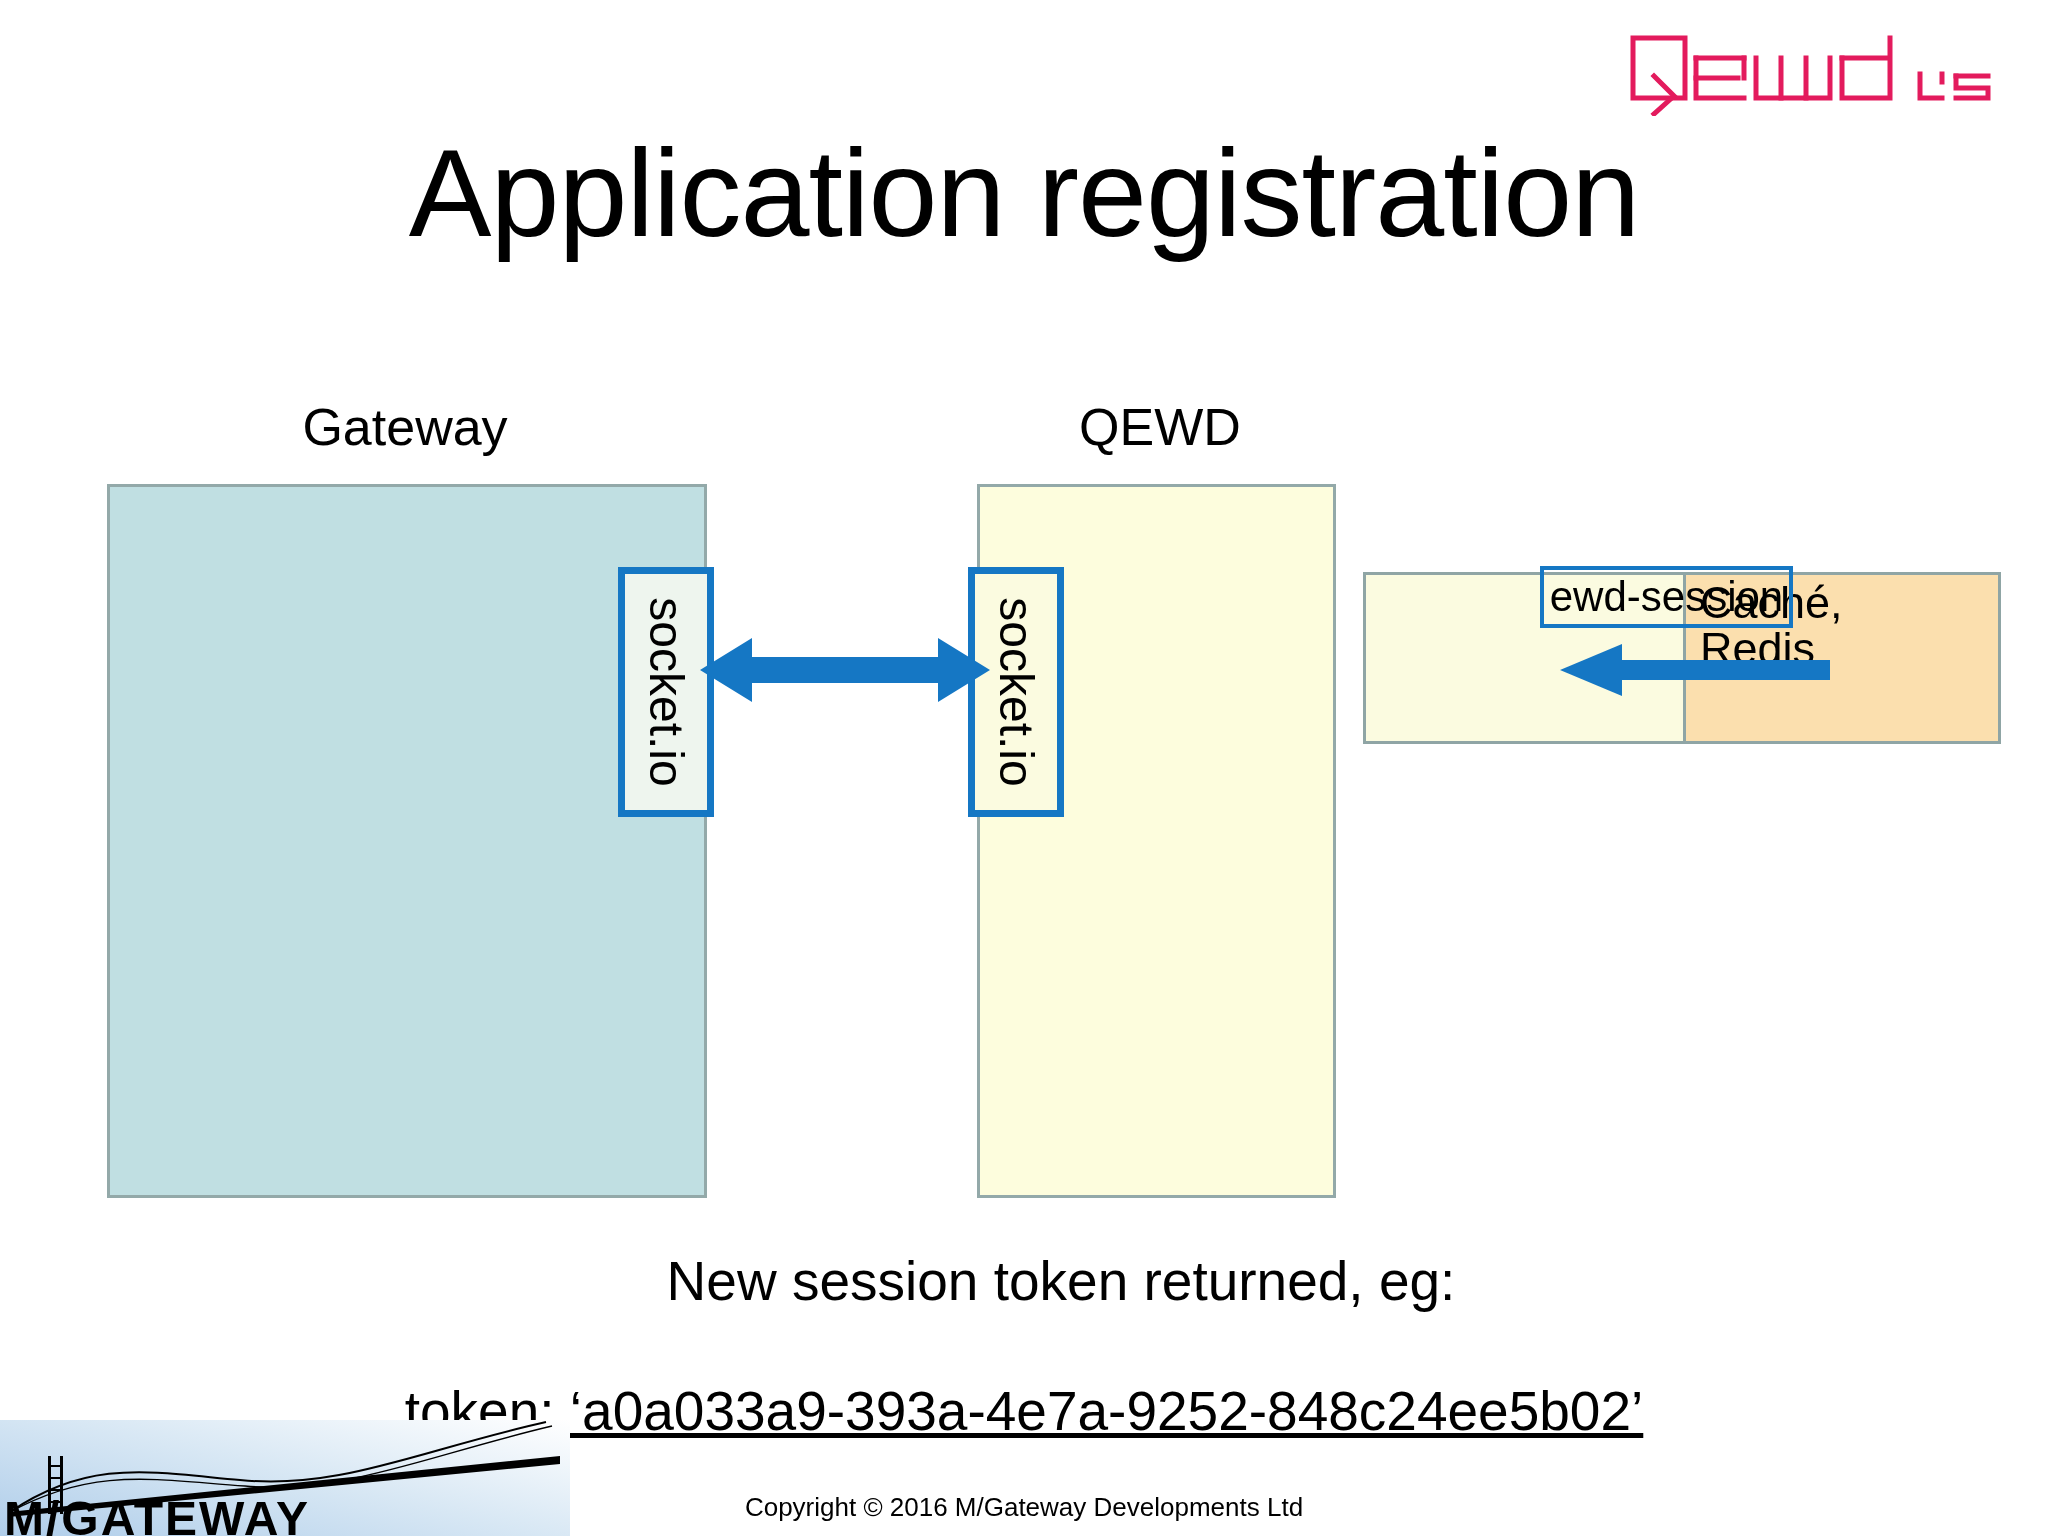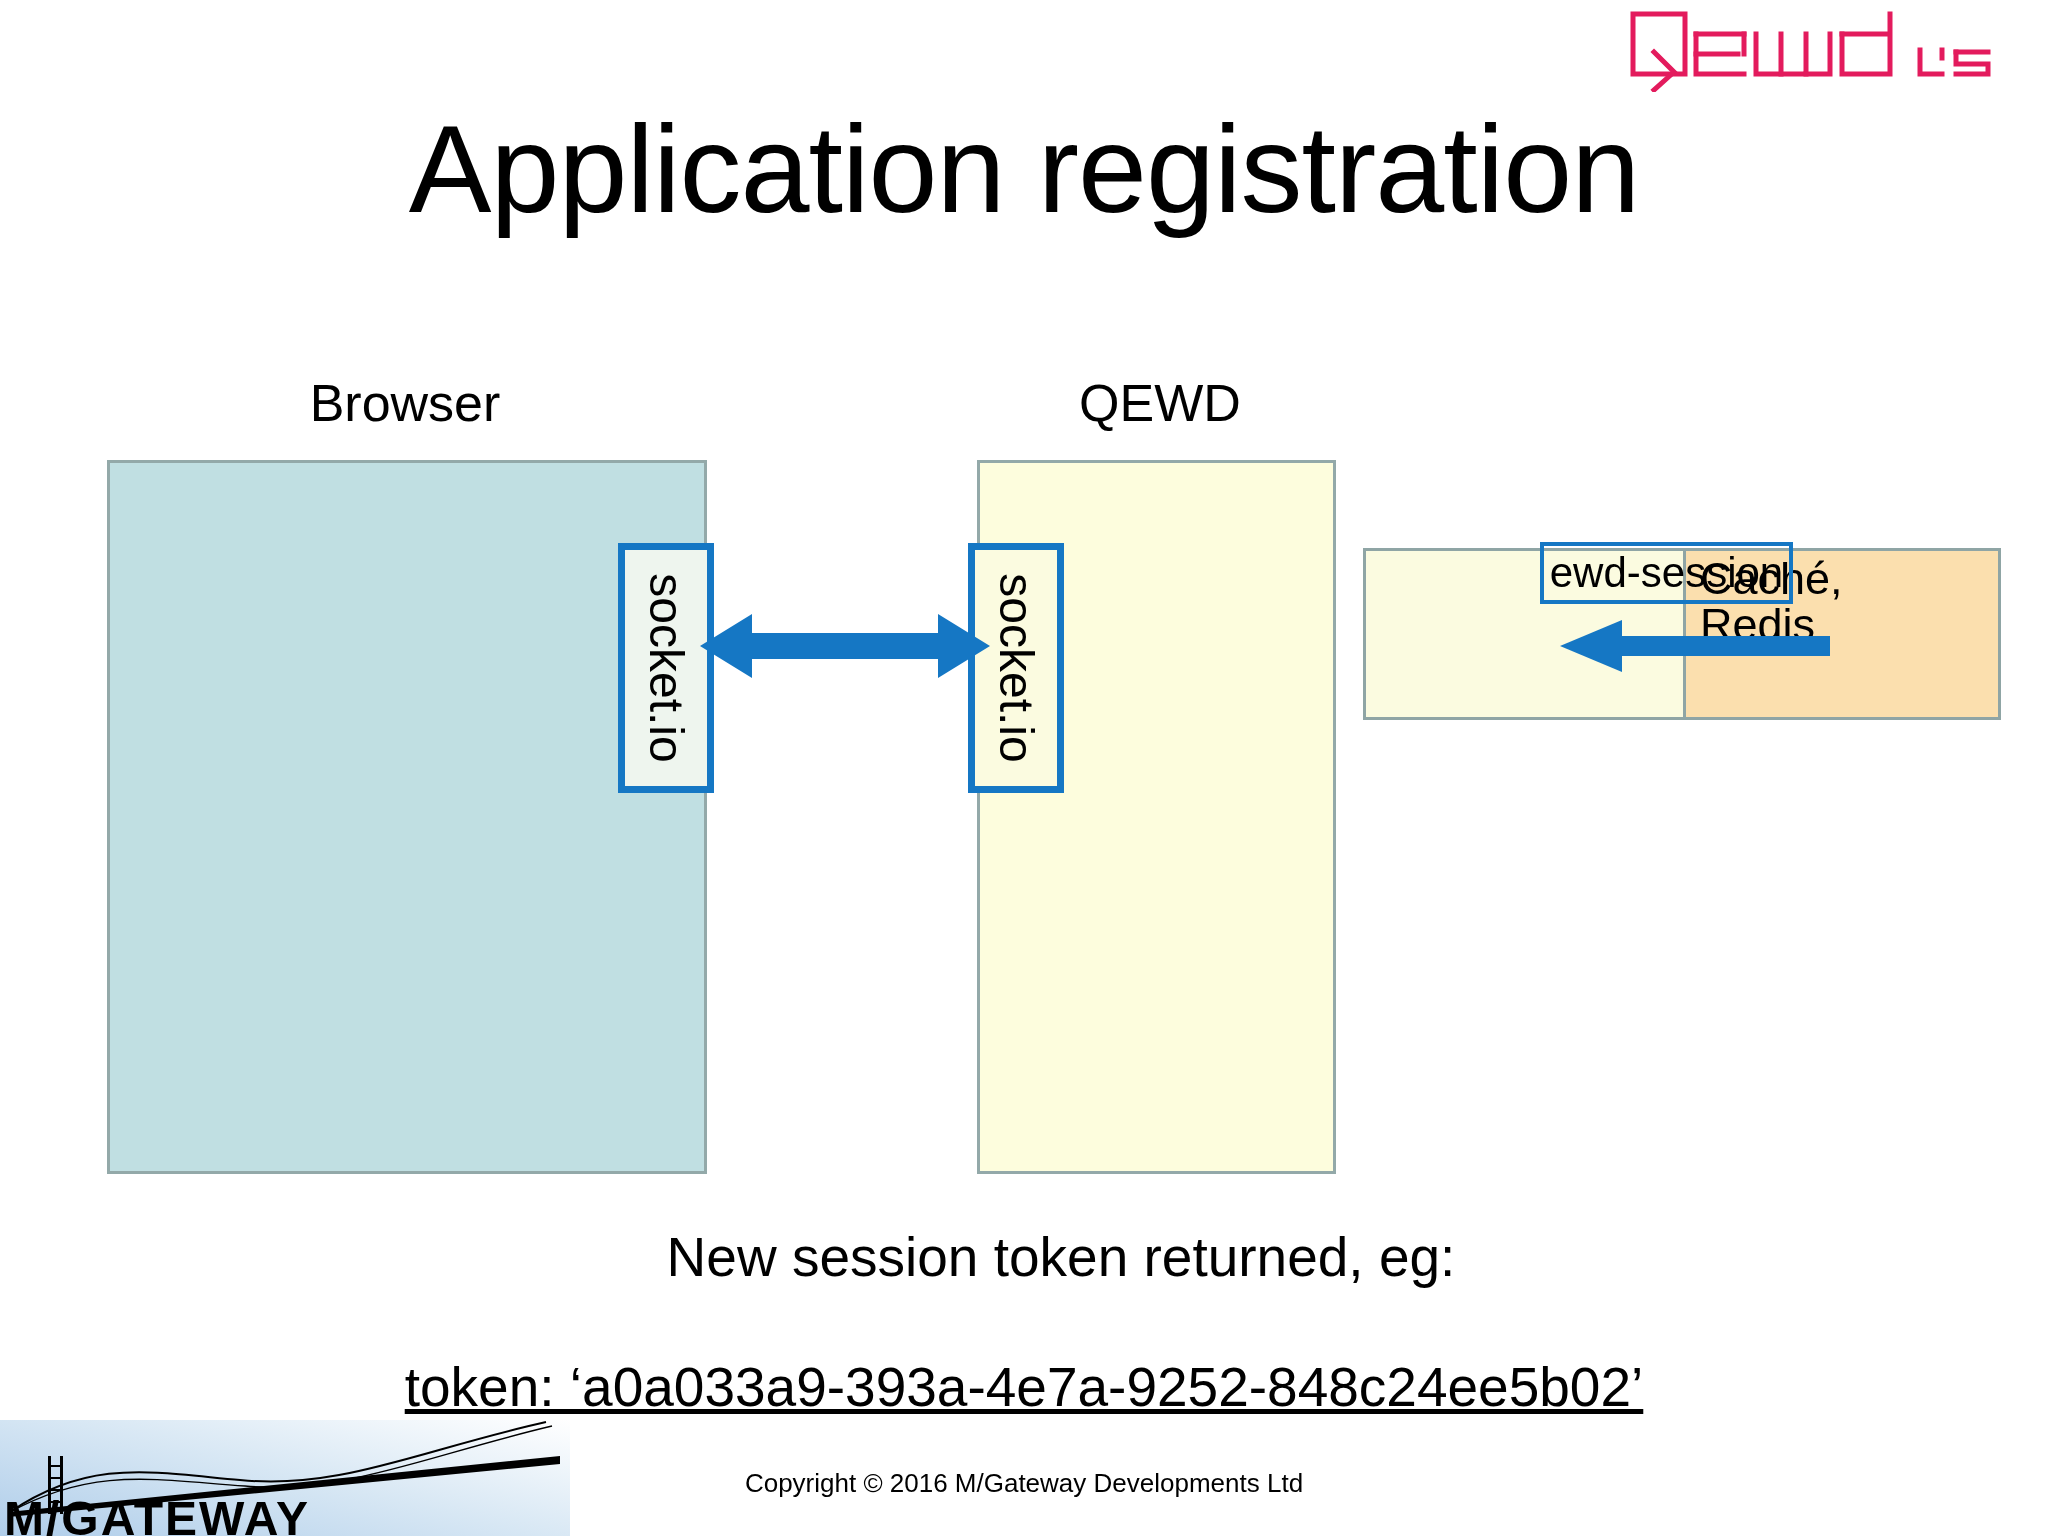--- a/index.html
+++ b/index.html
@@ -12,20 +12,21 @@
     height: 1536px;
     overflow: hidden;
     font-family: "Liberation Sans", sans-serif;
     color: #000000;
     position: relative;
   }
   .slide {
     position: absolute;
     inset: 0;
     background: #ffffff;
+    margin-top: 24px;
   }
 
   
   .qewd-logo {
     position: absolute;
     left: 1630px;
     top: 8px;
     width: 410px;
     height: 84px;
   }
@@ -212,21 +213,21 @@
         <path d="M290 42 L290 66 L312 66"></path>
         <path d="M312 42 L312 50"></path>
         <path d="M326 44 L358 44"></path>
         <path d="M326 44 L326 56 L358 56 L358 66 L326 66"></path>
       </g>
     </svg>
   </div>
 
   <div class="slide-title">Application registration</div>
 
-  <div class="col-label browser">Browser</div>
+  <div class="col-label browser">Gateway</div>
   <div class="col-label qewd">QEWD</div>
 
   <div class="panel browser"></div>
   <div class="panel qewd"></div>
 
   <div class="socket-box left">
     <span class="vtext">socket.io</span>
   </div>
   <div class="socket-box right">
     <span class="vtext">socket.io</span>

